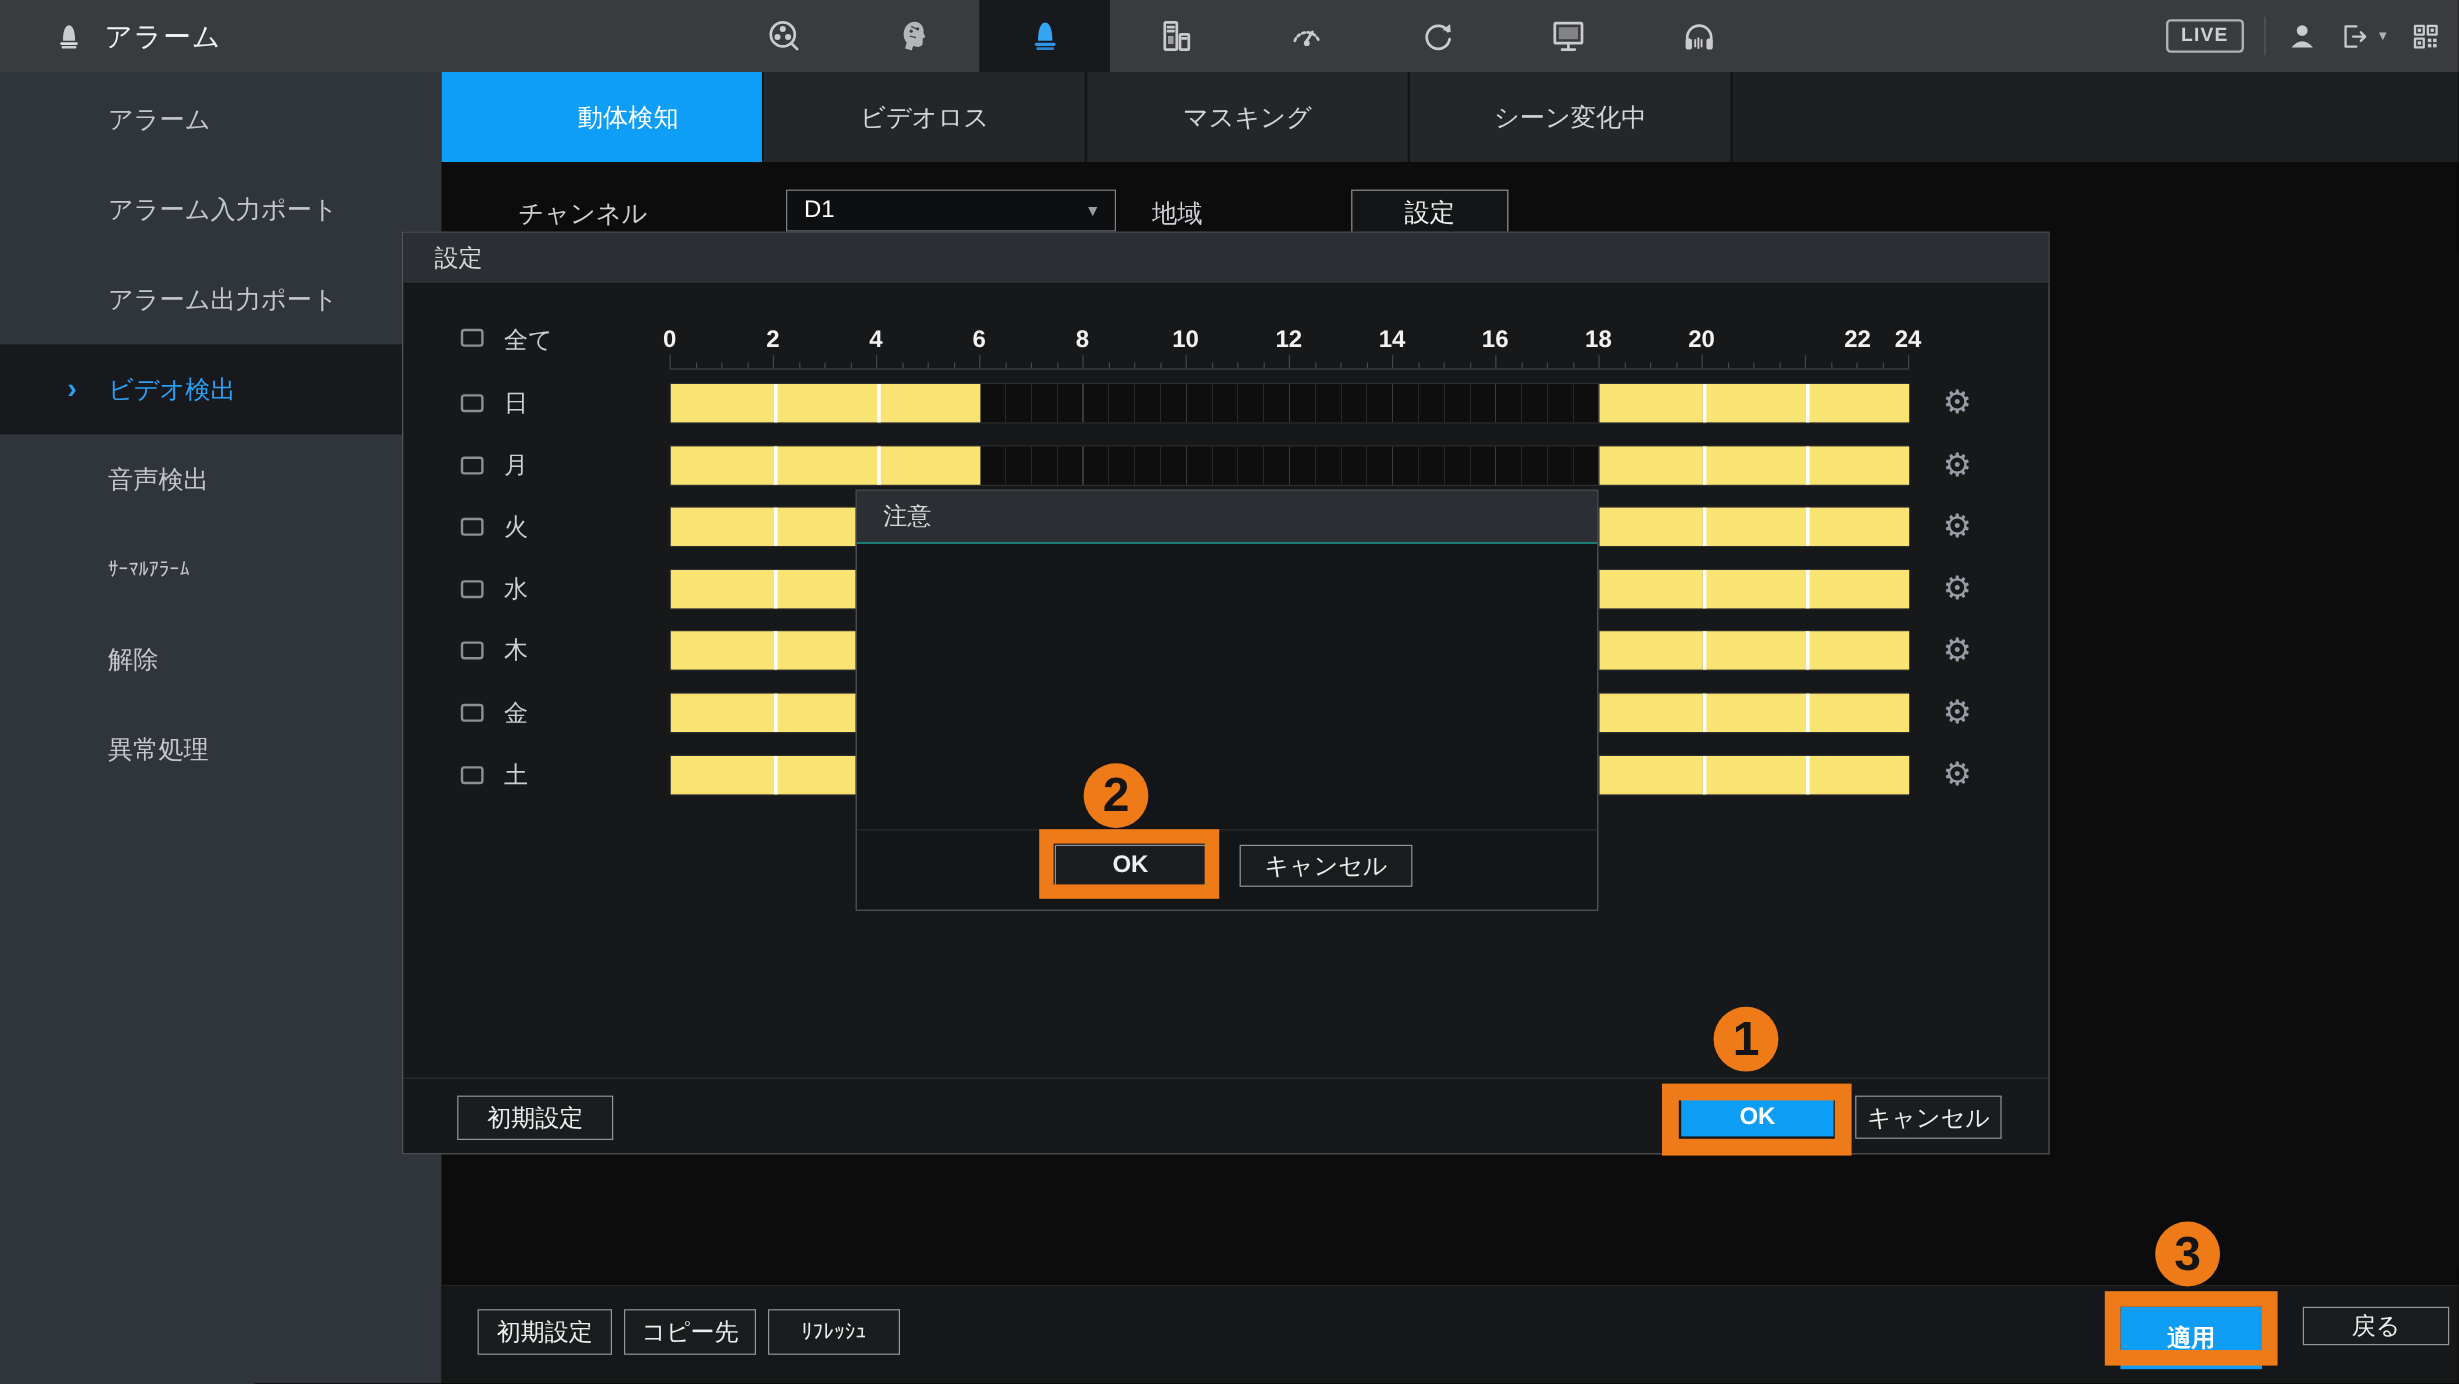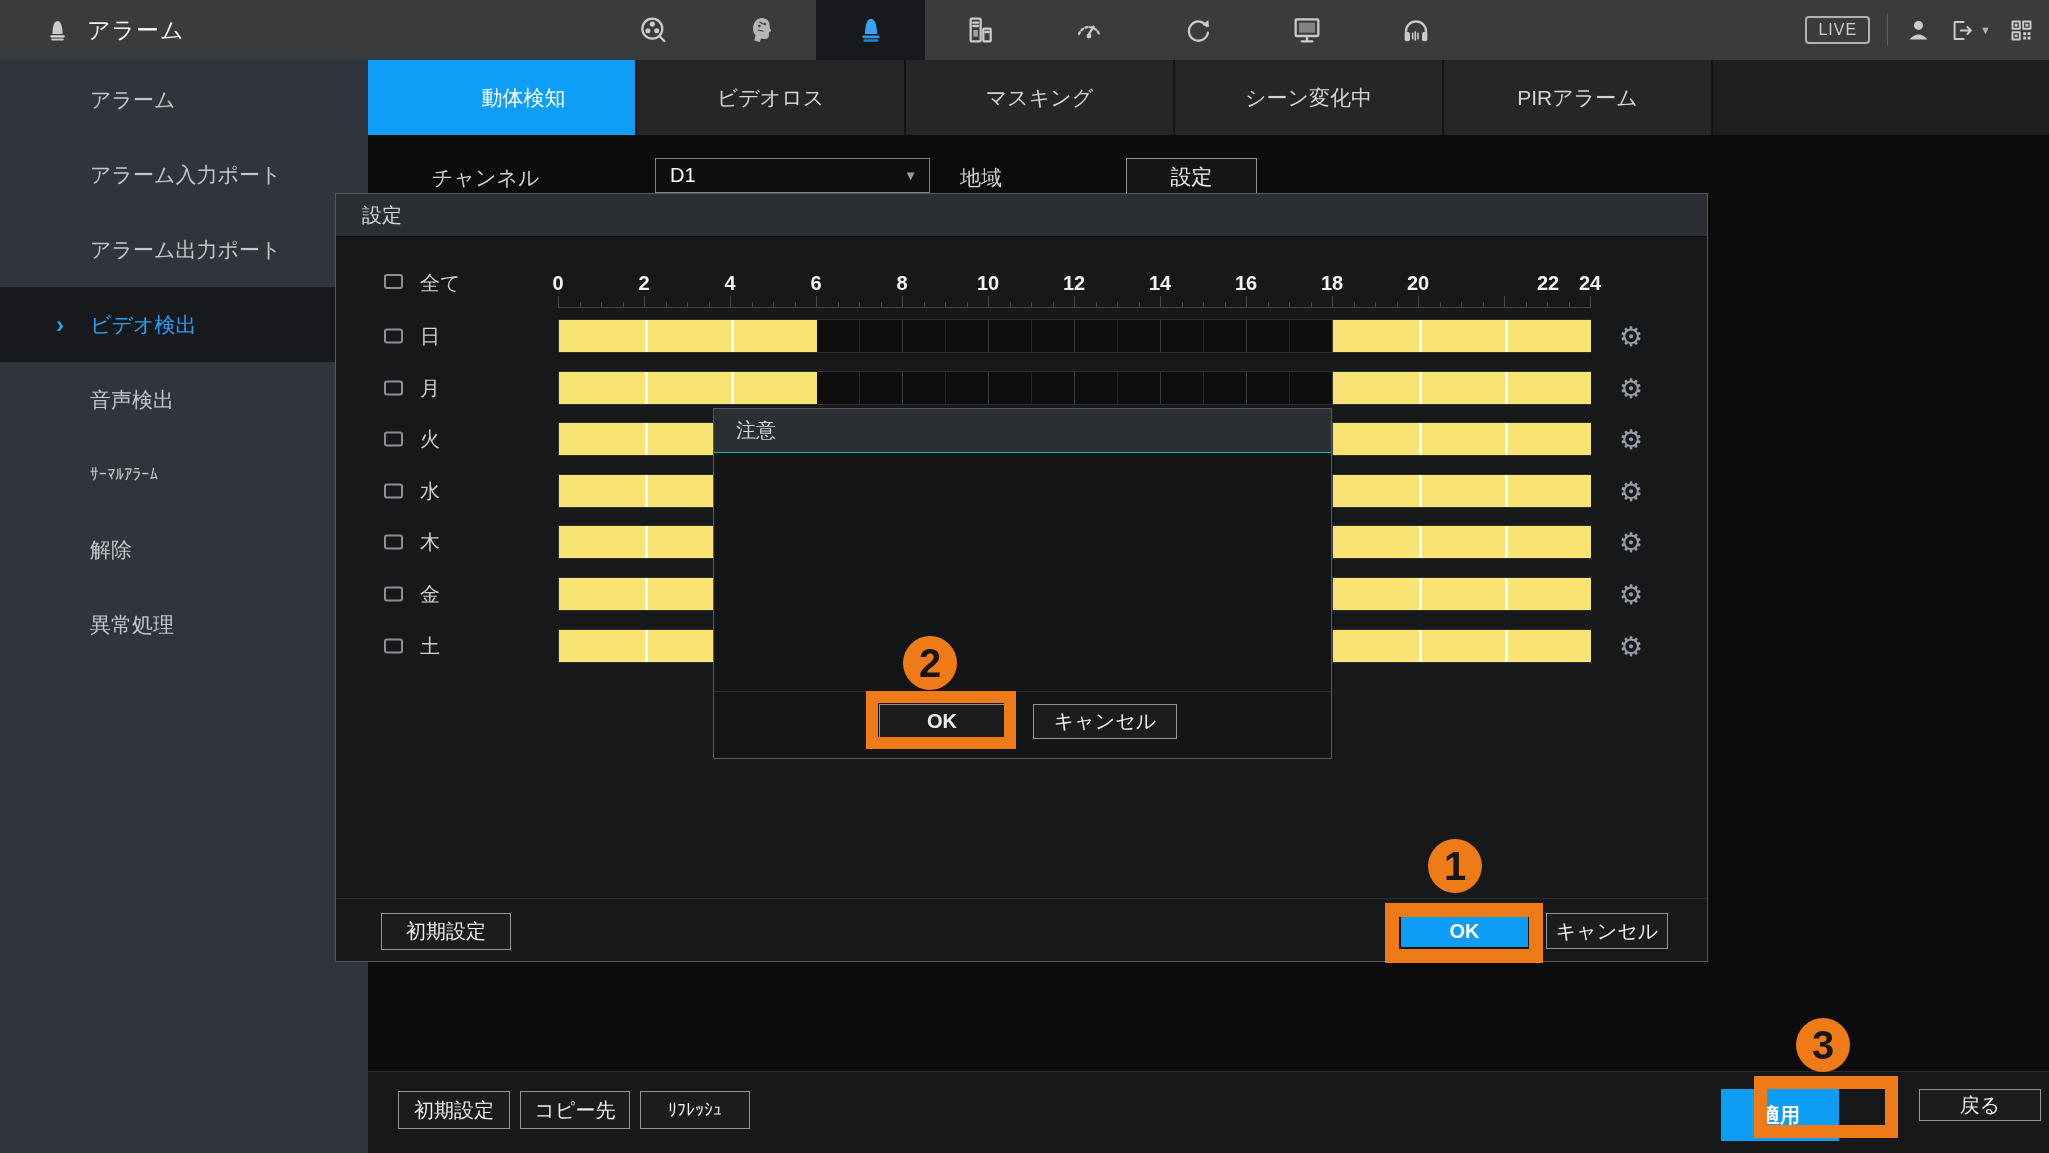--- a/index.html
+++ b/index.html
@@ -10,21 +10,21 @@
   }
   
   .topbar { position:absolute; left:0; top:0; width:2049px; height:60px; background:#3a3b3d; z-index:15; }
   .topbar-brand { position:absolute; left:44px; top:0; height:60px; display:flex; align-items:center; gap:16px; }
   .topbar-title { font-size:23px; color:#f2f3f4; letter-spacing:1px; }
   .nav-icons { position:absolute; left:598px; top:0; height:60px; display:flex; }
   .nav-tile { width:109px; height:60px; display:flex; align-items:center; justify-content:center; cursor:pointer; }
   .nav-tile.active { background:#17191c; }
   .nav-tile svg { width:32px; height:32px; }
   .topbar-right { position:absolute; right:14px; top:0; height:60px; display:flex; align-items:center; gap:17px; }
-  .live-btn { border:2px solid #aeb2b6; border-radius:4px; padding:3px 11px; font-size:16px; font-weight:normal;
+  .live-btn { border:2px solid #aeb2b6; border-radius:4px; padding:3px 11px; font-size:16px; font-weight:bold;
               letter-spacing:1px; color:#cdd1d5; cursor:pointer; }
   .tb-divider { width:1px; height:32px; background:#595d61; }
   .tb-icon { display:flex; align-items:center; cursor:pointer; }
   .tb-icon svg { width:27px; height:27px; }
   .caret { font-size:11px; color:#aeb2b6; margin-left:4px; }
   
   .sidebar { position:absolute; left:0; top:60px; width:368px; height:1093px; background:#30343b; z-index:5; padding-top:2px; }
   .side-item { position:relative; height:75px; display:flex; align-items:center; padding-left:90px;
                font-size:21px; color:#c3c7cc; cursor:pointer; }
   .side-item.small { font-size:17px; }
@@ -247,39 +247,38 @@
     <div class="side-item">
       <span>異常処理</span>
     </div>
   </div>
 
 <div class="tabbar" id="tabbar">
     <div class="tab active">動体検知</div>
     <div class="tab">ビデオロス</div>
     <div class="tab">マスキング</div>
     <div class="tab">シーン変化中</div>
-    <div class="tab">PIRアラーム</div>
   </div>
 
 <div class="content">
   <span class="channel-label">チャンネル</span>
   <div class="dropdown">
     <span>D1</span>
     <span class="caret">▼</span>
   </div>
   <span class="region-label">地域</span>
   <div class="region-set-btn">設定</div>
 </div>
 
 <div class="footer-divider"></div>
 <div class="footer-strip"></div>
 <div class="btn-dark footer-btn" style="left:398px; top:1091px; width:112px; height:38px;">初期設定</div>
 <div class="btn-dark footer-btn" style="left:520px; top:1091px; width:110px; height:38px;">コピー先</div>
 <div class="btn-dark footer-btn" style="left:640px; top:1091px; width:110px; height:38px; font-size:18px;">ﾘﾌﾚｯｼｭ</div>
-<div class="btn-blue footer-btn" style="left:1721px; top:1089px; width:118px; height:52px;">適用</div>
+<div class="btn-blue footer-btn" style="left:1767px; top:1089px; width:118px; height:52px;">適用</div>
 <div class="btn-dark footer-btn" style="left:1919px; top:1089px; width:122px; height:32px;">戻る</div>
 
 <div class="modal">
   <div class="modal-titlebar">設定</div>
   <span class="cbx" style="left:48px; top:80px;"></span>
   <span class="all-label">全て</span>
   <div id="hour-labels">
       <span class="hour-label" style="left: 222px;">0</span>
       <span class="hour-label" style="left: 308px;">2</span>
       <span class="hour-label" style="left: 394px;">4</span>

